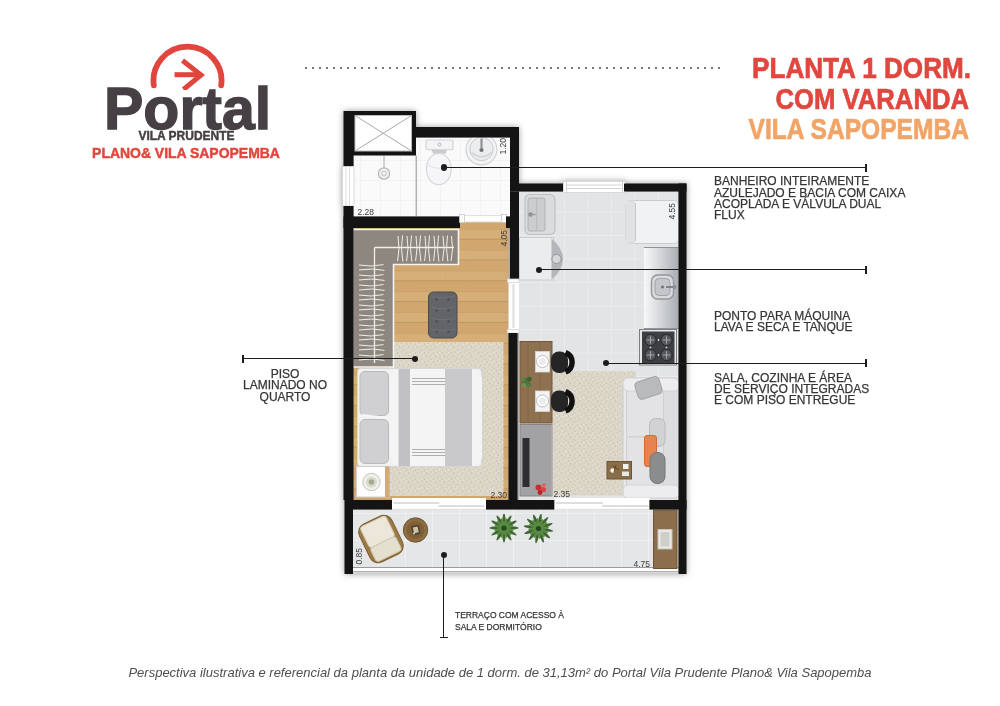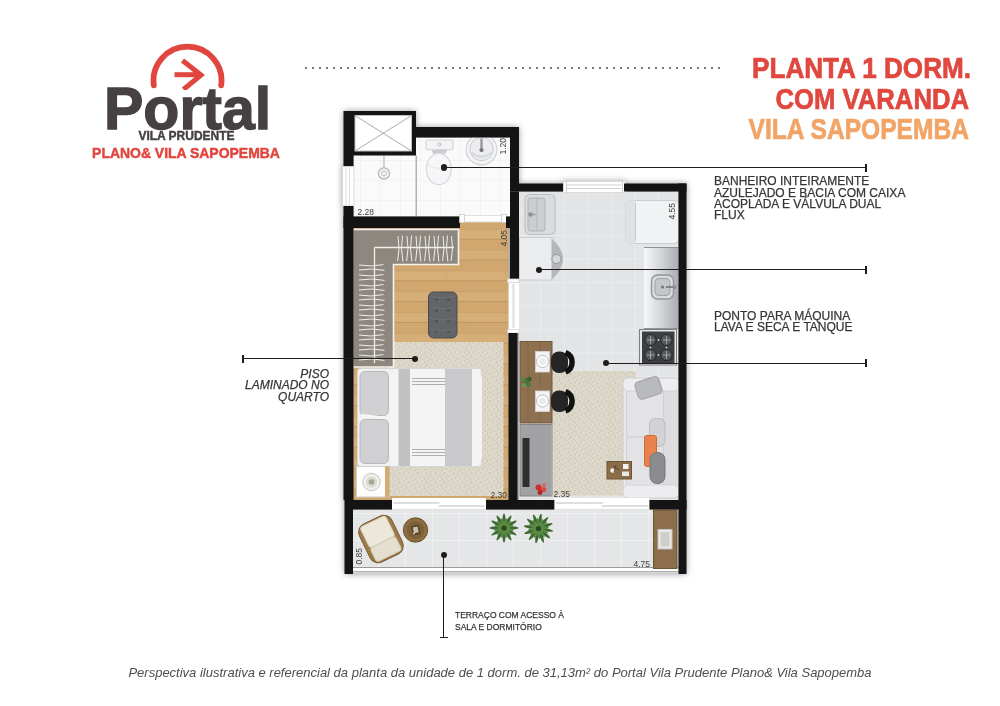--- a/index.html
+++ b/index.html
@@ -485,26 +485,27 @@
 <div class="annline" style="left:538.5px;top:269.3px;width:327.5px;height:1.2px;"></div>
 <div class="abs" style="left:535.6px;top:266.7px;width:6.2px;height:6.2px;border-radius:50%;background:#1d1d1d;"></div>
 <div class="annline" style="left:865.2px;top:265.9px;width:1.6px;height:8px;"></div>
 
 <div class="anntext" style="left:714px;top:278.8px;line-height:11.6px;margin-top:32px;">PONTO PARA MÁQUINA<br>LAVA E SECA E TANQUE</div>
 
 <div class="annline" style="left:606px;top:362.7px;width:260px;height:1.2px;"></div>
 <div class="abs" style="left:603.1px;top:360.1px;width:6.2px;height:6.2px;border-radius:50%;background:#1d1d1d;"></div>
 <div class="annline" style="left:865.2px;top:359.3px;width:1.6px;height:8px;"></div>
 
+<div class="anntext" style="left:714px;top:372.6px;line-height:11.4px;">SALA, COZINHA E ÁREA<br>DE SERVIÇO INTEGRADAS<br>E COM PISO ENTREGUE</div>
 
 <div class="annline" style="left:243px;top:358.3px;width:172px;height:1.2px;"></div>
 <div class="abs" style="left:412.1px;top:355.7px;width:6.2px;height:6.2px;border-radius:50%;background:#1d1d1d;"></div>
 <div class="annline" style="left:242.4px;top:354.9px;width:1.6px;height:8px;"></div>
 
-<div class="anntext" style="left:229px;top:368.6px;width:100px;text-align:right;line-height:11.7px;font-style:italic;">PISO<br>LAMINADO NO<br>QUARTO</div>
+<div class="anntext" style="left:235px;top:368.6px;width:100px;text-align:center;line-height:11.7px;">PISO<br>LAMINADO NO<br>QUARTO</div>
 
 <div class="annline" style="left:443.2px;top:555px;width:1.2px;height:82px;"></div>
 <div class="abs" style="left:440.7px;top:552.1px;width:6.2px;height:6.2px;border-radius:50%;background:#1d1d1d;"></div>
 <div class="annline" style="left:440px;top:636.5px;width:8px;height:1.6px;"></div>
 
 <div class="anntext" style="left:455px;top:609.9px;font-size:8.8px;line-height:11.7px;transform:scaleX(.965);transform-origin:0 0;">TERRAÇO COM ACESSO À<br>SALA E DORMITÓRIO</div>
 
 <div class="abs" style="left:0;top:668.1px;width:1000px;text-align:center;font-size:13px;line-height:9px;font-style:italic;color:#4e4e4e;">Perspectiva ilustrativa e referencial da planta da unidade de 1 dorm. de 31,13m² do Portal Vila Prudente Plano&amp; Vila Sapopemba</div>
 
 </div>

